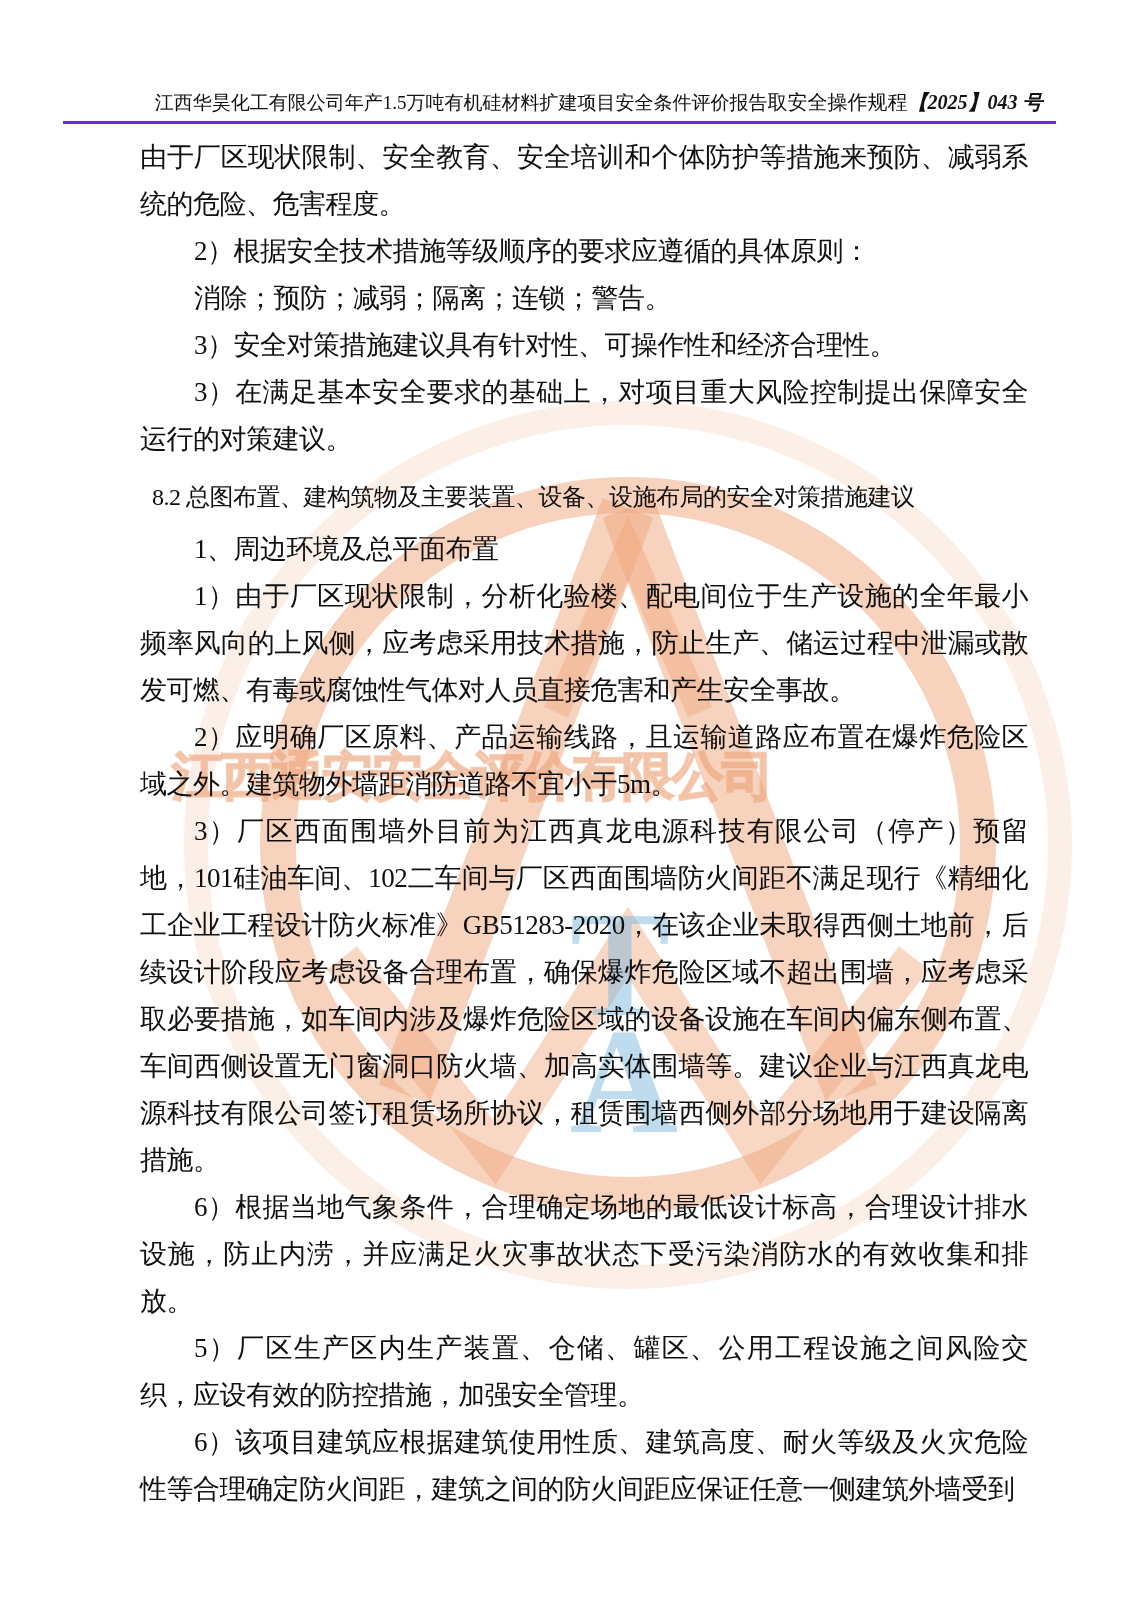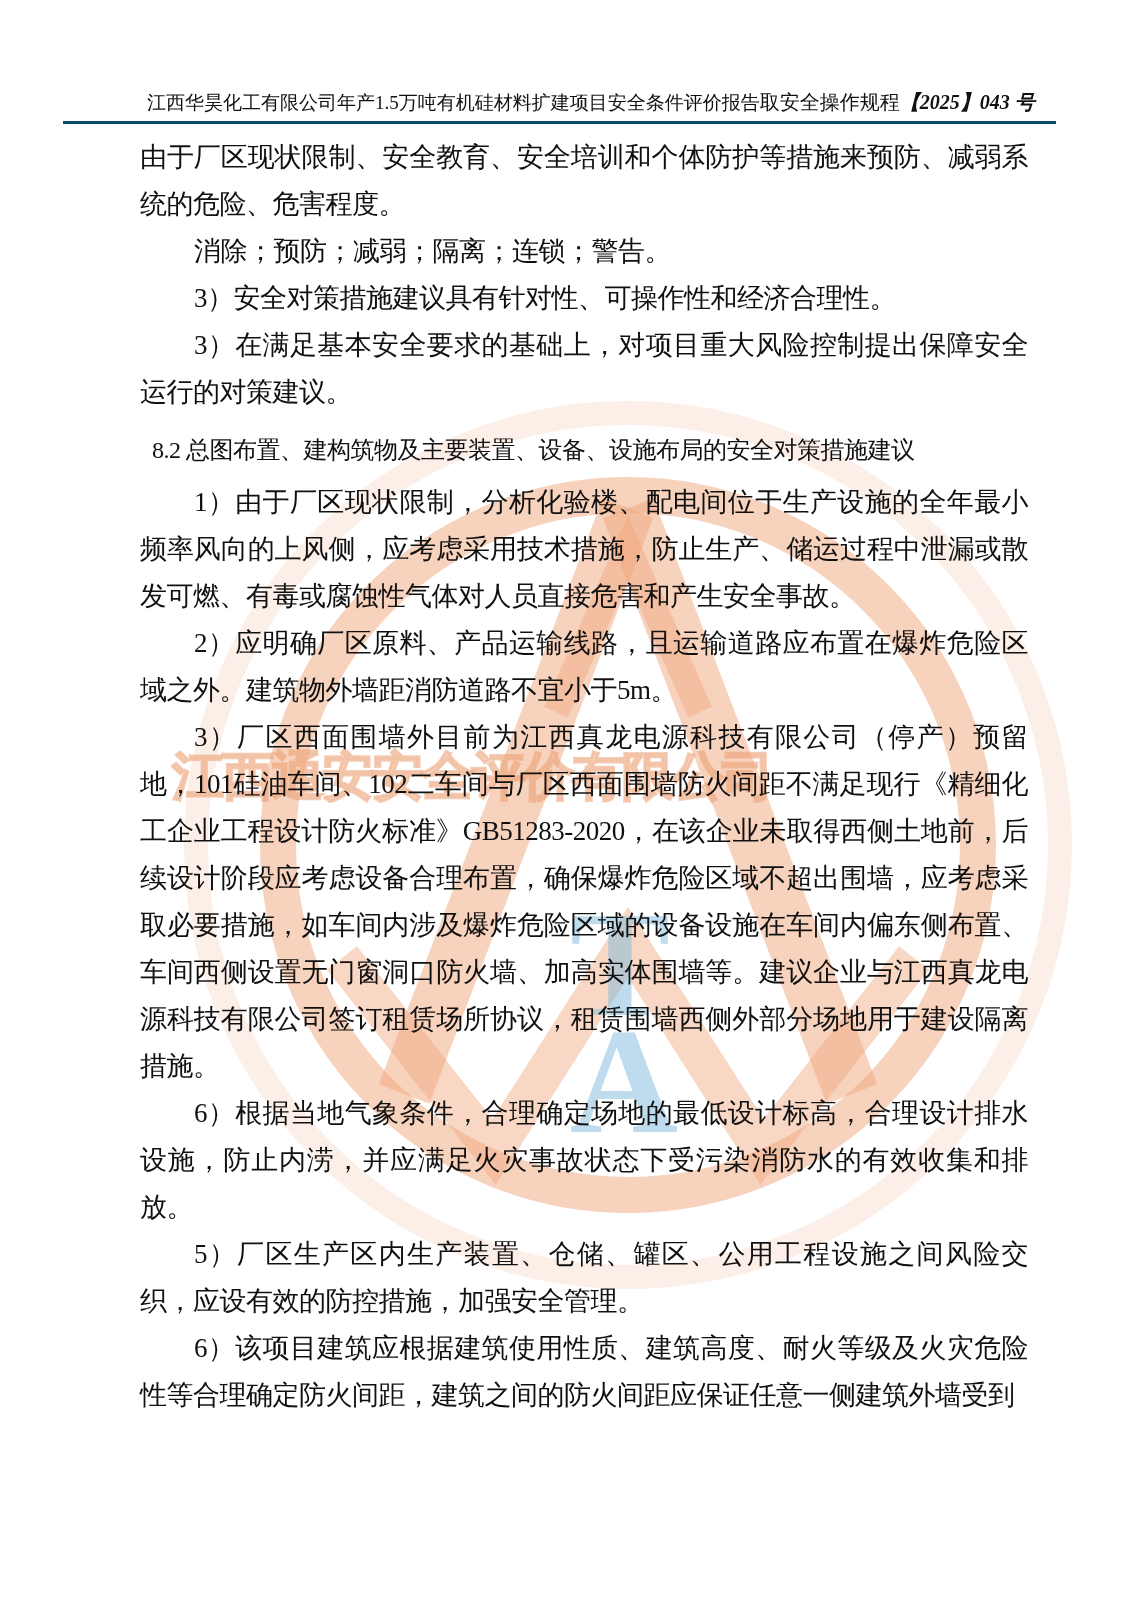--- a/index.html
+++ b/index.html
@@ -6,22 +6,22 @@
   .page{
     position:relative;
     width:1131px;height:1600px;
     background:#ffffff;
     overflow:hidden;
     font-family:"Liberation Serif","DejaVu Serif",serif;
   }
   
   .page-header{
     position:absolute;left:63px;top:80px;width:993px;height:36px;
-    display:flex;justify-content:flex-start;align-items:flex-end;
-    border-bottom:3px solid #0c4a6e;
+    display:flex;justify-content:center;align-items:flex-end;
+    border-bottom:3px solid #6d28d9;
     padding-bottom:5px;
     z-index:2;
   }
   .header-left{
     margin-left:84px;
     font-size:19px;color:#111;
     white-space:nowrap;
   }
   .header-right{
     margin-right:6px;
@@ -74,24 +74,26 @@
     <div class="wm-company">江西通安安全评价有限公司</div>
   </div>
 
   <div class="page-header">
     <span class="header-left">江西华昊化工有限公司年产1.5万吨有机硅材料扩建项目安全条件评价报告</span>
     <span class="header-right"><span>取安全操作规程</span><span class="doc-num">【2025】043 号</span></span>
   </div>
 
   <div class="content">
     <p class="para">由于厂区现状限制、安全教育、安全培训和个体防护等措施来预防、减弱系统的危险、危害程度。</p>
+    <p class="para indent">2）根据安全技术措施等级顺序的要求应遵循的具体原则：</p>
     <p class="para indent">消除；预防；减弱；隔离；连锁；警告。</p>
     <p class="para indent">3）安全对策措施建议具有针对性、可操作性和经济合理性。</p>
     <p class="para indent">3）在满足基本安全要求的基础上，对项目重大风险控制提出保障安全运行的对策建议。</p>
     <h2 class="section-heading">8.2 总图布置、建构筑物及主要装置、设备、设施布局的安全对策措施建议</h2>
+    <p class="para indent">1、周边环境及总平面布置</p>
     <p class="para indent">1）由于厂区现状限制，分析化验楼、配电间位于生产设施的全年最小频率风向的上风侧，应考虑采用技术措施，防止生产、储运过程中泄漏或散发可燃、有毒或腐蚀性气体对人员直接危害和产生安全事故。</p>
     <p class="para indent">2）应明确厂区原料、产品运输线路，且运输道路应布置在爆炸危险区域之外。建筑物外墙距消防道路不宜小于5m。</p>
     <p class="para indent">3）厂区西面围墙外目前为江西真龙电源科技有限公司（停产）预留地，101硅油车间、102二车间与厂区西面围墙防火间距不满足现行《精细化工企业工程设计防火标准》GB51283-2020，在该企业未取得西侧土地前，后续设计阶段应考虑设备合理布置，确保爆炸危险区域不超出围墙，应考虑采取必要措施，如车间内涉及爆炸危险区域的设备设施在车间内偏东侧布置、车间西侧设置无门窗洞口防火墙、加高实体围墙等。建议企业与江西真龙电源科技有限公司签订租赁场所协议，租赁围墙西侧外部分场地用于建设隔离措施。</p>
     <p class="para indent">6）根据当地气象条件，合理确定场地的最低设计标高，合理设计排水设施，防止内涝，并应满足火灾事故状态下受污染消防水的有效收集和排放。</p>
     <p class="para indent">5）厂区生产区内生产装置、仓储、罐区、公用工程设施之间风险交织，应设有效的防控措施，加强安全管理。</p>
     <p class="para indent">6）该项目建筑应根据建筑使用性质、建筑高度、耐火等级及火灾危险性等合理确定防火间距，建筑之间的防火间距应保证任意一侧建筑外墙受到</p>
   </div>
 
 </div>
 

